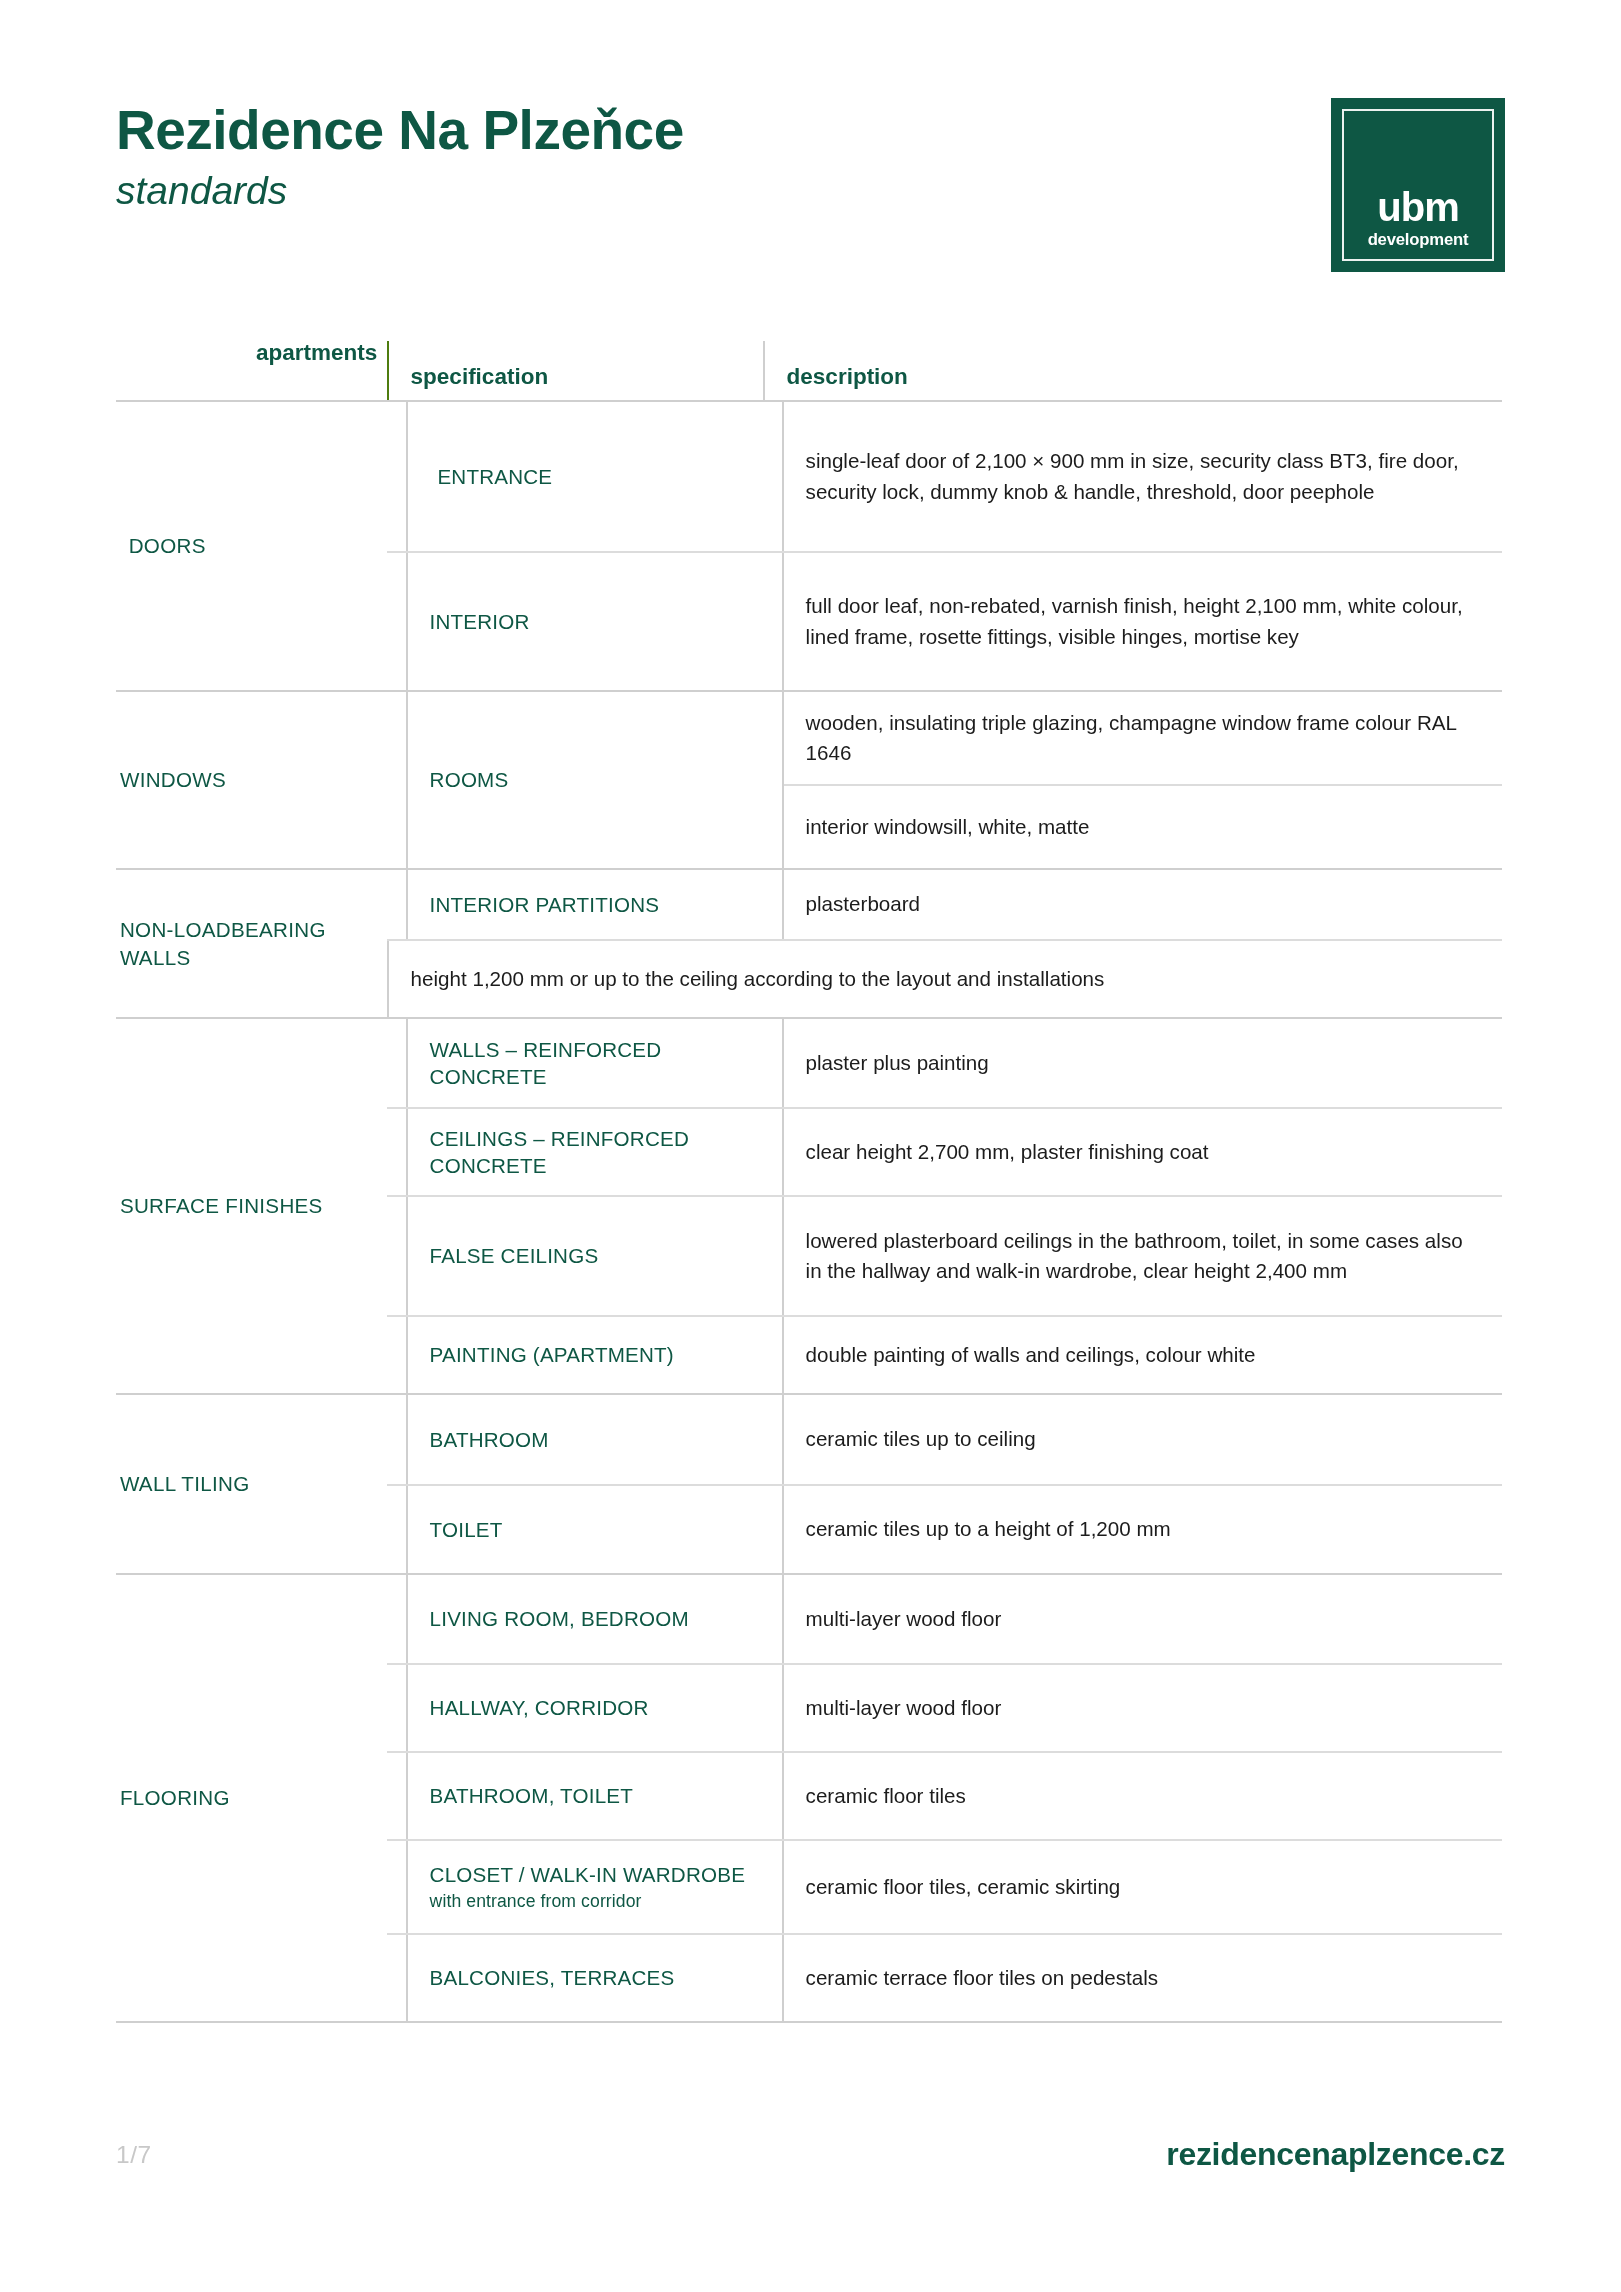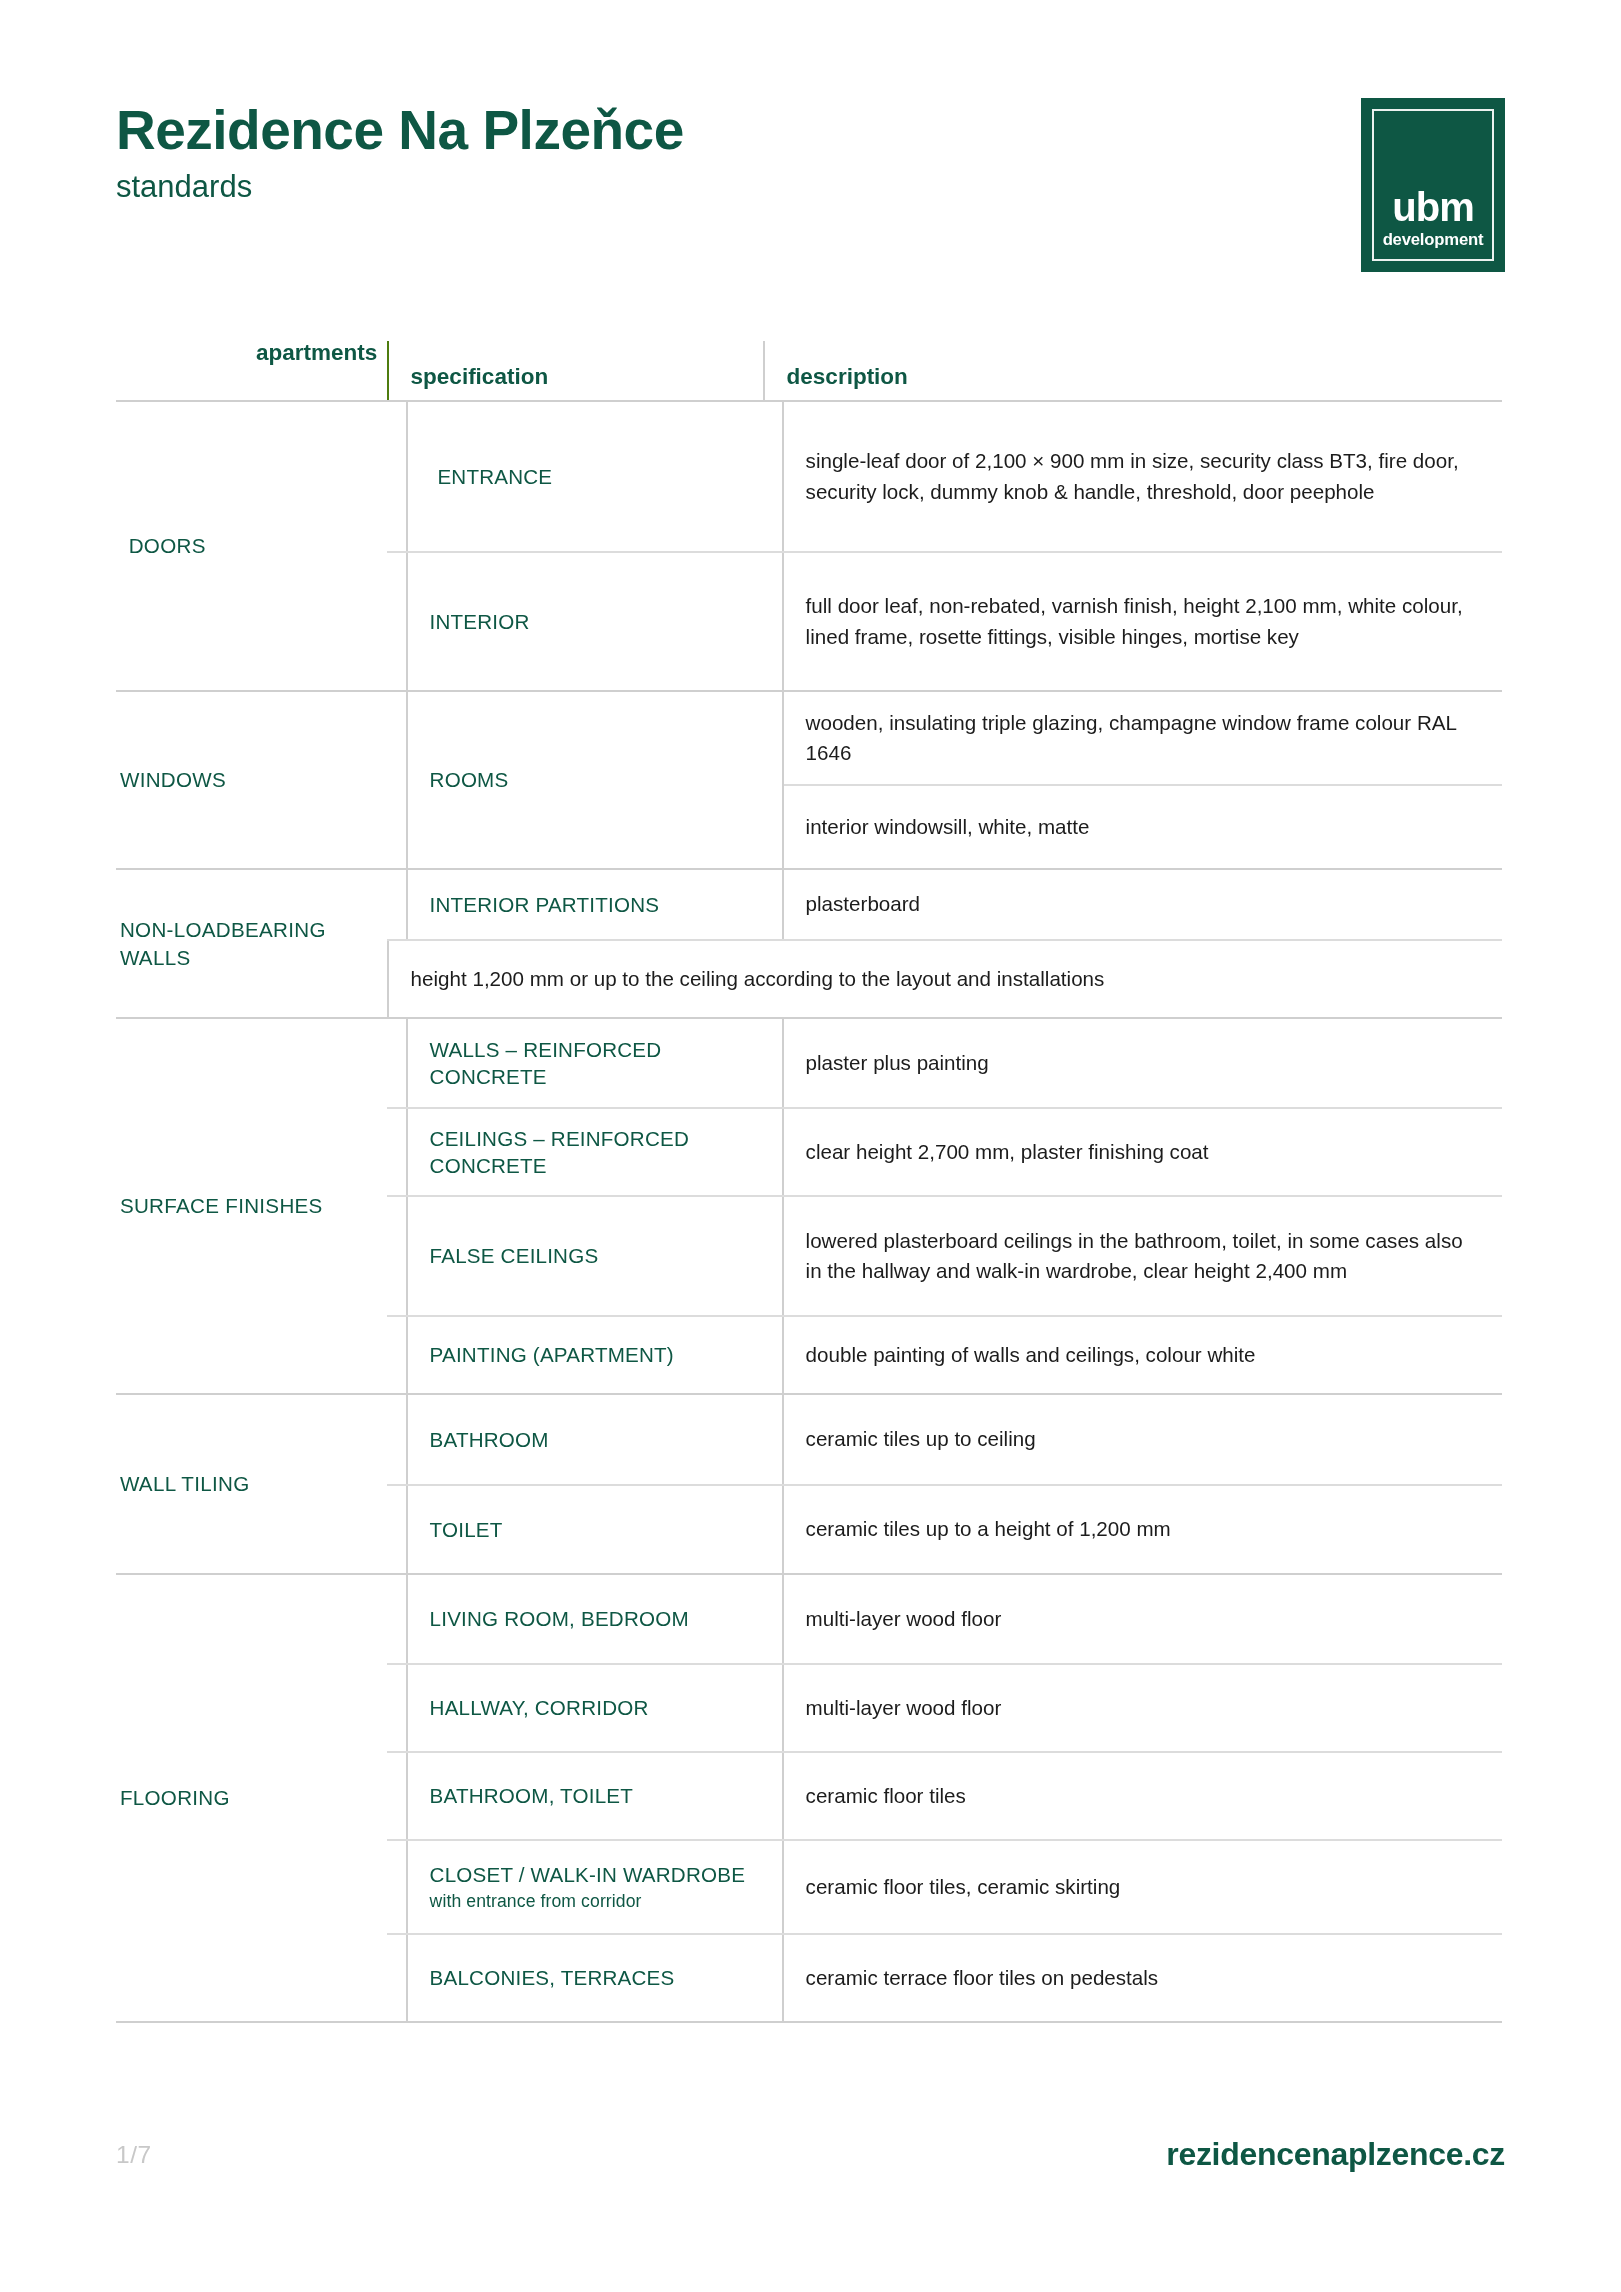--- a/index.html
+++ b/index.html
@@ -39,33 +39,34 @@
     font-size: 55px;
     font-weight: bold;
     color: #0e5744;
     letter-spacing: -0.5px;
     line-height: 1.05;
     margin: 0;
     white-space: nowrap;
     text-align: right;
   }
   .doc-subtitle {
-    font-size: 31px;
+    font-size: 39px;
     font-weight: normal;
     color: #0e5744;
     line-height: 1.1;
     margin: 9.8px 0 0 0;
     white-space: nowrap;
+    font-style: italic;
   }
 
   .logo {
     position: absolute;
     right: 0;
     top: -3.9px;
-    width: 144px;
+    width: 174px;
     height: 174px;
     background: #0e5744;
     box-sizing: border-box;
   }
   .logo-inner {
     position: absolute;
     left: 10.8px;
     top: 10.8px;
     right: 10.8px;
     bottom: 10.8px;

